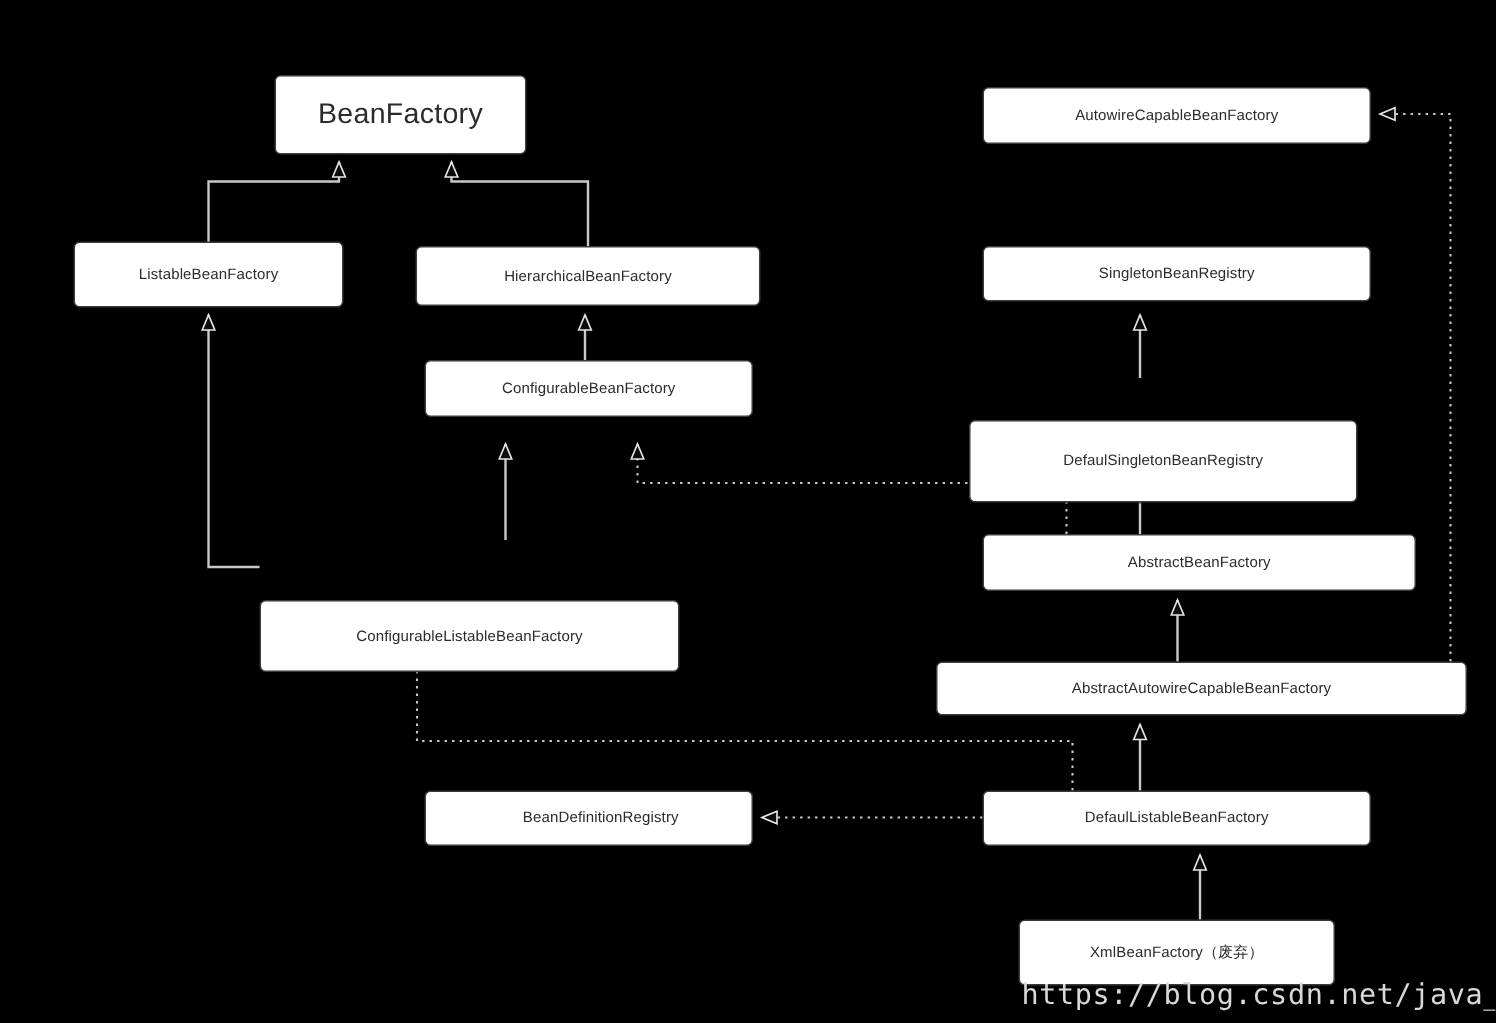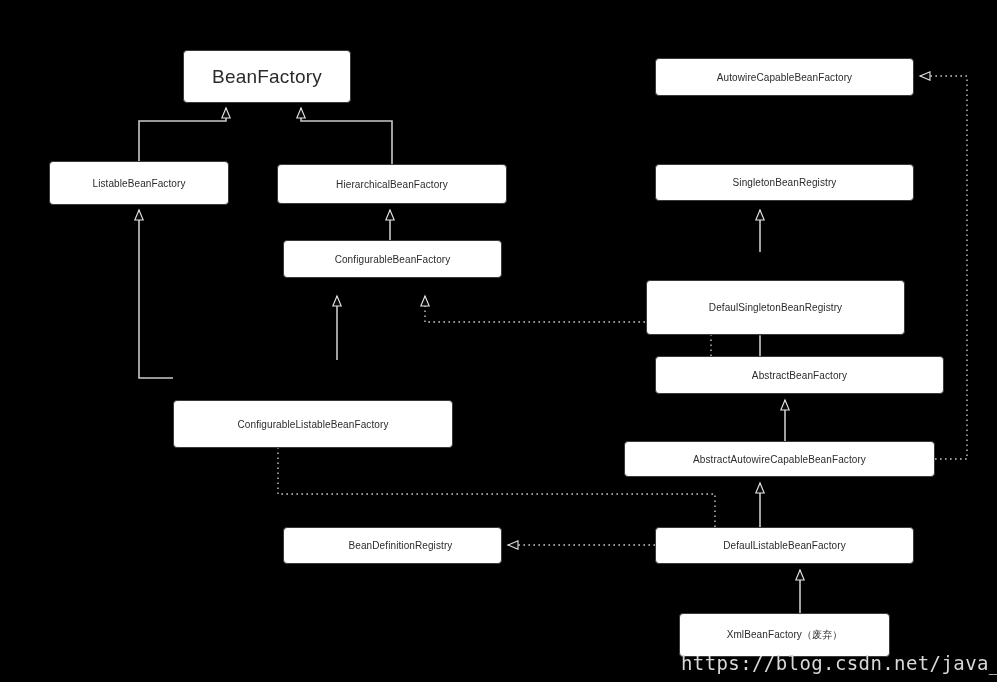--- a/index.html
+++ b/index.html
@@ -87,20 +87,20 @@
   <div id="node-layer">
       <div class="node root" style="left: 183px; top: 50px; width: 168px; height: 53px;">BeanFactory</div>
       <div class="node" style="left: 49px; top: 161px; width: 180px; height: 44px;">ListableBeanFactory</div>
       <div class="node" style="left: 277px; top: 164px; width: 230px; height: 40px;">HierarchicalBeanFactory</div>
       <div class="node" style="left: 655px; top: 58px; width: 259px; height: 38px;">AutowireCapableBeanFactory</div>
       <div class="node" style="left: 655px; top: 164px; width: 259px; height: 37px;">SingletonBeanRegistry</div>
       <div class="node" style="left: 283px; top: 240px; width: 219px; height: 38px;">ConfigurableBeanFactory</div>
       <div class="node" style="left: 646px; top: 252px; width: 259px; height: 55px; margin-top: 28px;">DefaulSingletonBeanRegistry</div>
       <div class="node" style="left: 173px; top: 360px; width: 280px; height: 48px; margin-top: 40px;">ConfigurableListableBeanFactory</div>
       <div class="node" style="left: 655px; top: 356px; width: 289px; height: 38px;">AbstractBeanFactory</div>
-      <div class="node" style="left: 624px; top: 441px; width: 311px; height: 36px;">AbstractAutowireCapableBeanFactory</div>
+      <div class="node" style="left: 624px; top: 441px; width: 354px; height: 36px;">AbstractAutowireCapableBeanFactory</div>
       <div class="node" style="left: 283px; top: 527px; width: 219px; height: 37px; padding-left: 16px;">BeanDefinitionRegistry</div>
       <div class="node" style="left: 655px; top: 527px; width: 259px; height: 37px;">DefaulListableBeanFactory</div>
       <div class="node" style="left: 679px; top: 613px; width: 211px; height: 44px;">XmlBeanFactory（废弃）</div>
     </div>
 
   <div class="watermark" style="left: 681px; top: 652px;">https://blog.csdn.net/java_yes</div>
 </div>
 
 </body></html>

